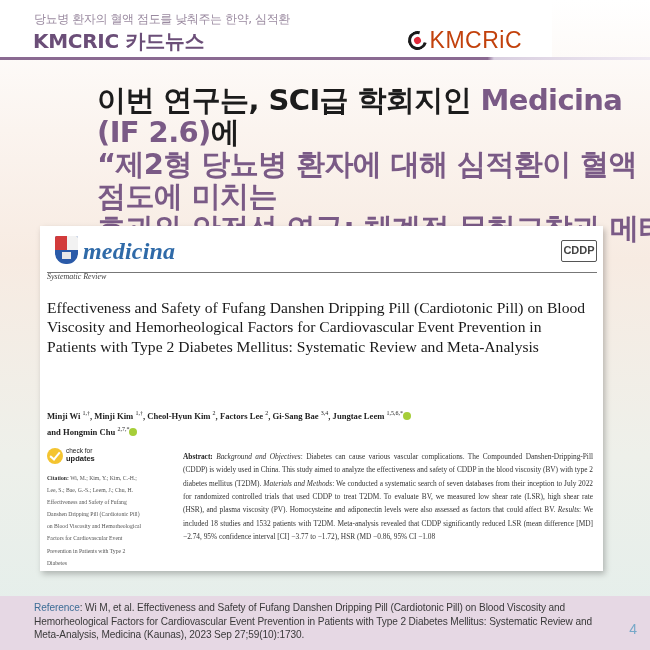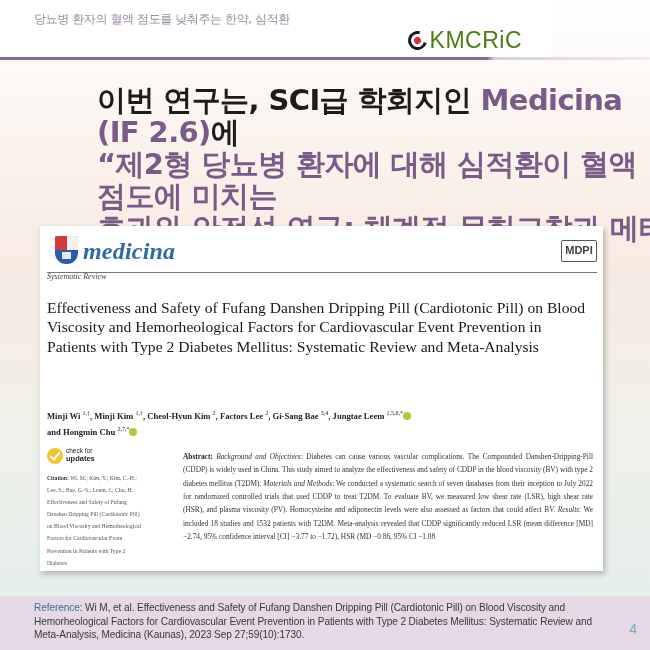--- a/index.html
+++ b/index.html
@@ -6,21 +6,21 @@
     html, body { width: 650px; height: 650px; overflow: hidden; }
     body {
       font-family: "DejaVu Sans", "Liberation Sans", sans-serif;
       background: linear-gradient(180deg, #ffffff 0%, #fbf4ef 20%, #f7ebe2 40%, #eef0ea 70%, #e3eeeb 100%);
       position: relative;
     }
     .header { position: absolute; left: 0; top: 0; width: 552px; height: 60px; background: #ffffff; }
     .subtitle { position: absolute; left: 34px; top: 11px; font-size: 12px; color: #9a8aa0; letter-spacing: -0.4px; }
     .brand { position: absolute; left: 33px; top: 28px; font-size: 20px; font-weight: bold; color: #6b4e78; letter-spacing: -0.3px; }
     .header-line { position: absolute; left: 0; top: 57px; width: 650px; height: 3px; background: linear-gradient(90deg, #8a6a92 0%, #8a6a92 75%, #d9cfe0 76%, #efe9f2 100%); }
-    .logo { position: absolute; right: 30px; top: 27px; display: flex; align-items: center; font-family: "Liberation Sans", sans-serif; font-size: 23px; font-weight: normal; color: #4d7c0f; letter-spacing: 0.5px; }
+    .logo { position: absolute; right: 30px; top: 27px; display: flex; align-items: center; font-family: "Liberation Sans", sans-serif; font-size: 23px; font-weight: normal; color: #c2410c; letter-spacing: 0.5px; }
     .logo-mark { width: 19px; height: 19px; border: 3px solid #1a1a1a; border-radius: 50%; border-right-color: transparent; position: relative; margin-right: 3px; transform: rotate(-30deg); }
     .logo-mark::after { content: ""; position: absolute; left: 3px; top: 3px; width: 7px; height: 7px; background: #e02a3a; border-radius: 50%; }
 
     .headline { position: absolute; left: 54px; top: 84px; width: 570px; font-size: 29px; line-height: 32px; color: #1c1c1c; letter-spacing: -0.6px; font-weight: 700; margin-left: 43px; }
     .headline .accent { color: #7a5a86; }
 
     .paper { position: absolute; left: 40px; top: 226px; width: 563px; height: 345px; background: #ffffff; box-shadow: 2px 3px 6px rgba(0,0,0,0.25); font-family: "Liberation Serif", serif; color: #222; padding-left: 47px; }
     .journal-row { position: absolute; left: 7px; top: 6px; width: 550px; height: 40px; }
     .crest { position: absolute; left: 8px; top: 4px; width: 23px; height: 28px; border-radius: 2px 2px 11px 11px; overflow: hidden; background: #2a5aa8; }
     .crest .red { position: absolute; left: 0; top: 0; width: 12px; height: 14px; background: #d23b3b; }
@@ -52,20 +52,21 @@
     .reference { position: absolute; left: 0; top: 596px; width: 650px; height: 54px; background: #e6d8e4; }
     .ref-text { position: absolute; left: 34px; top: 5px; width: 570px; font-family: "Liberation Sans", sans-serif; font-size: 10.1px; line-height: 13.6px; color: #3a3a3a; letter-spacing: -0.1px; }
     .ref-label { color: #3d6d96; }
     .page-num { position: absolute; right: 13px; top: 25px; font-family: "Liberation Sans", sans-serif; font-size: 14px; color: #76a8c8; }
   </style>
 </head>
 <body>
 
 <div class="header">
   <div class="subtitle">당뇨병 환자의 혈액 점도를 낮춰주는 한약, 심적환</div>
+  <div class="brand">KMCRIC 카드뉴스</div>
   <div class="logo">
     <span class="logo-mark"></span>
     <span>KMCRiC</span>
   </div>
   <div class="header-line"></div>
 </div>
 
 <div class="headline">
   <div><span>이번 연구는, SCI급 학회지인 </span><span class="accent">Medicina (IF 2.6)</span><span>에</span></div>
   <div class="accent">“제2형 당뇨병 환자에 대해 심적환이 혈액 점도에 미치는</div>
@@ -74,21 +75,21 @@
 </div>
 
 <div class="paper">
   <div class="journal-row">
     <div class="crest">
       <div class="red"></div>
         <div class="white"></div>
         <div class="book"></div>
     </div>
     <div class="journal-name">medicina</div>
-    <div class="mdpi">MDPI</div>
+    <div class="mdpi">CDDP</div>
   </div>
   <div class="journal-rule"></div>
 
   <div class="article-type">Systematic Review</div>
   <div class="article-title">Effectiveness and Safety of Fufang Danshen Dripping Pill (Cardiotonic Pill) on Blood Viscosity and Hemorheological Factors for Cardiovascular Event Prevention in Patients with Type 2 Diabetes Mellitus: Systematic Review and Meta-Analysis</div>
 
   <div class="authors">
     <span>Minji Wi</span> <sup>1,†</sup><span>, </span>
     <span>Minji Kim</span> <sup>1,†</sup><span>, </span>
     <span>Cheol-Hyun Kim</span> <sup>2</sup><span>, </span>

